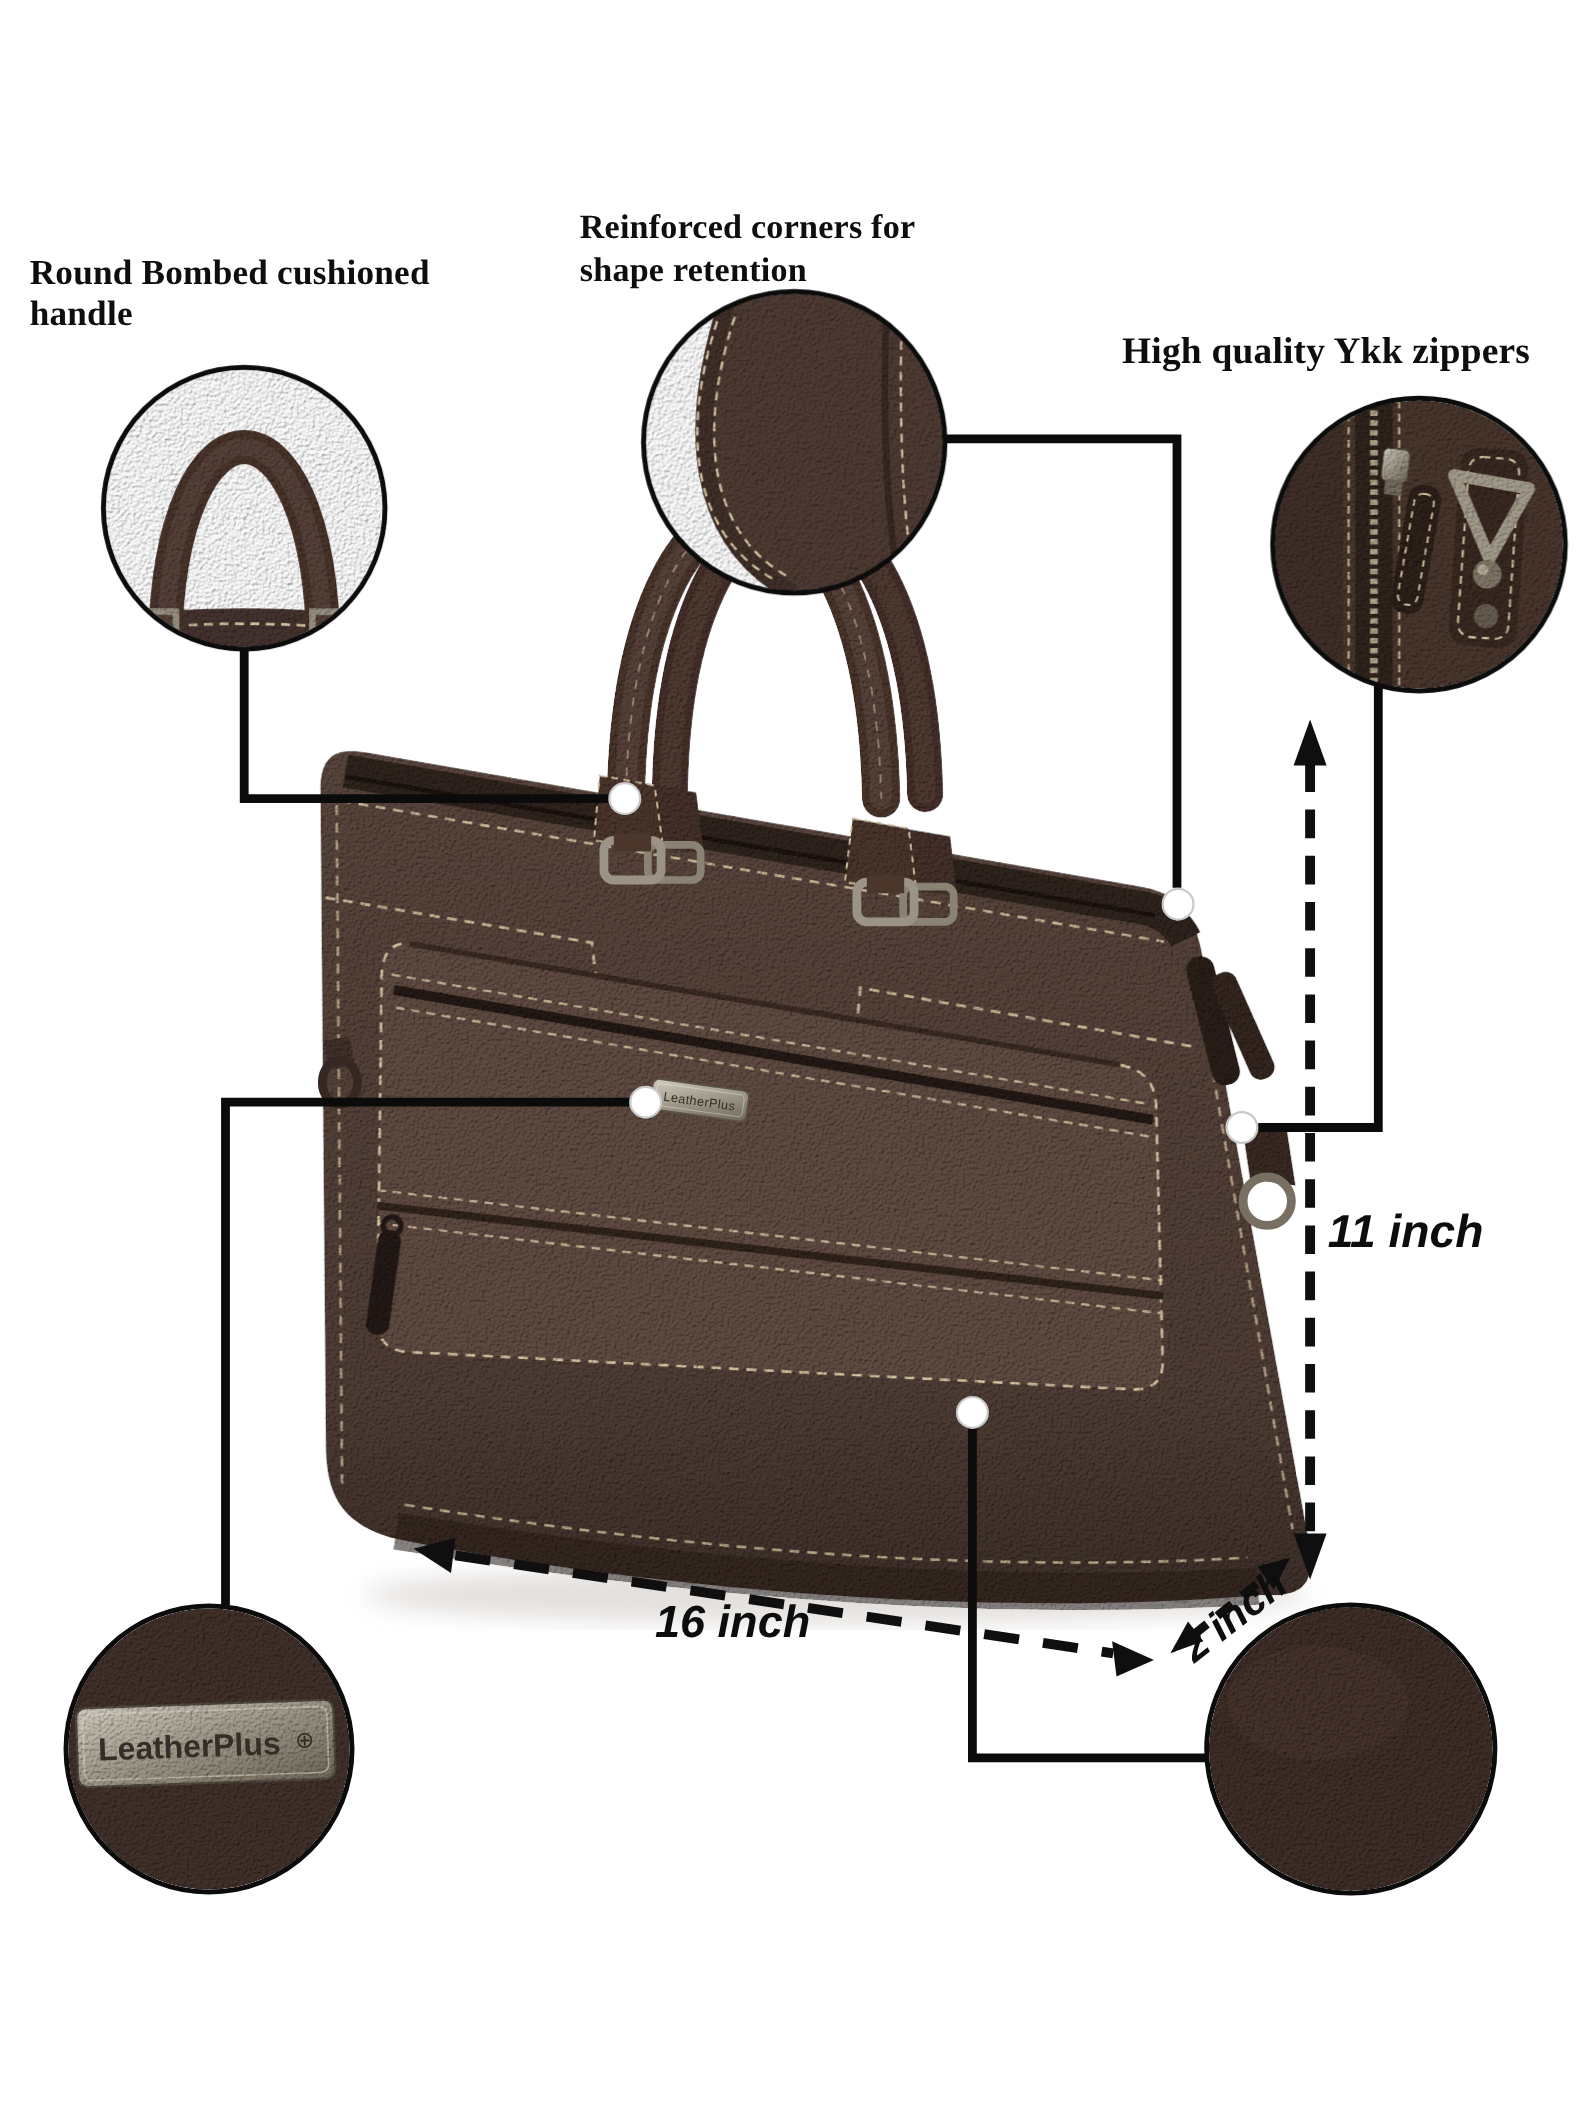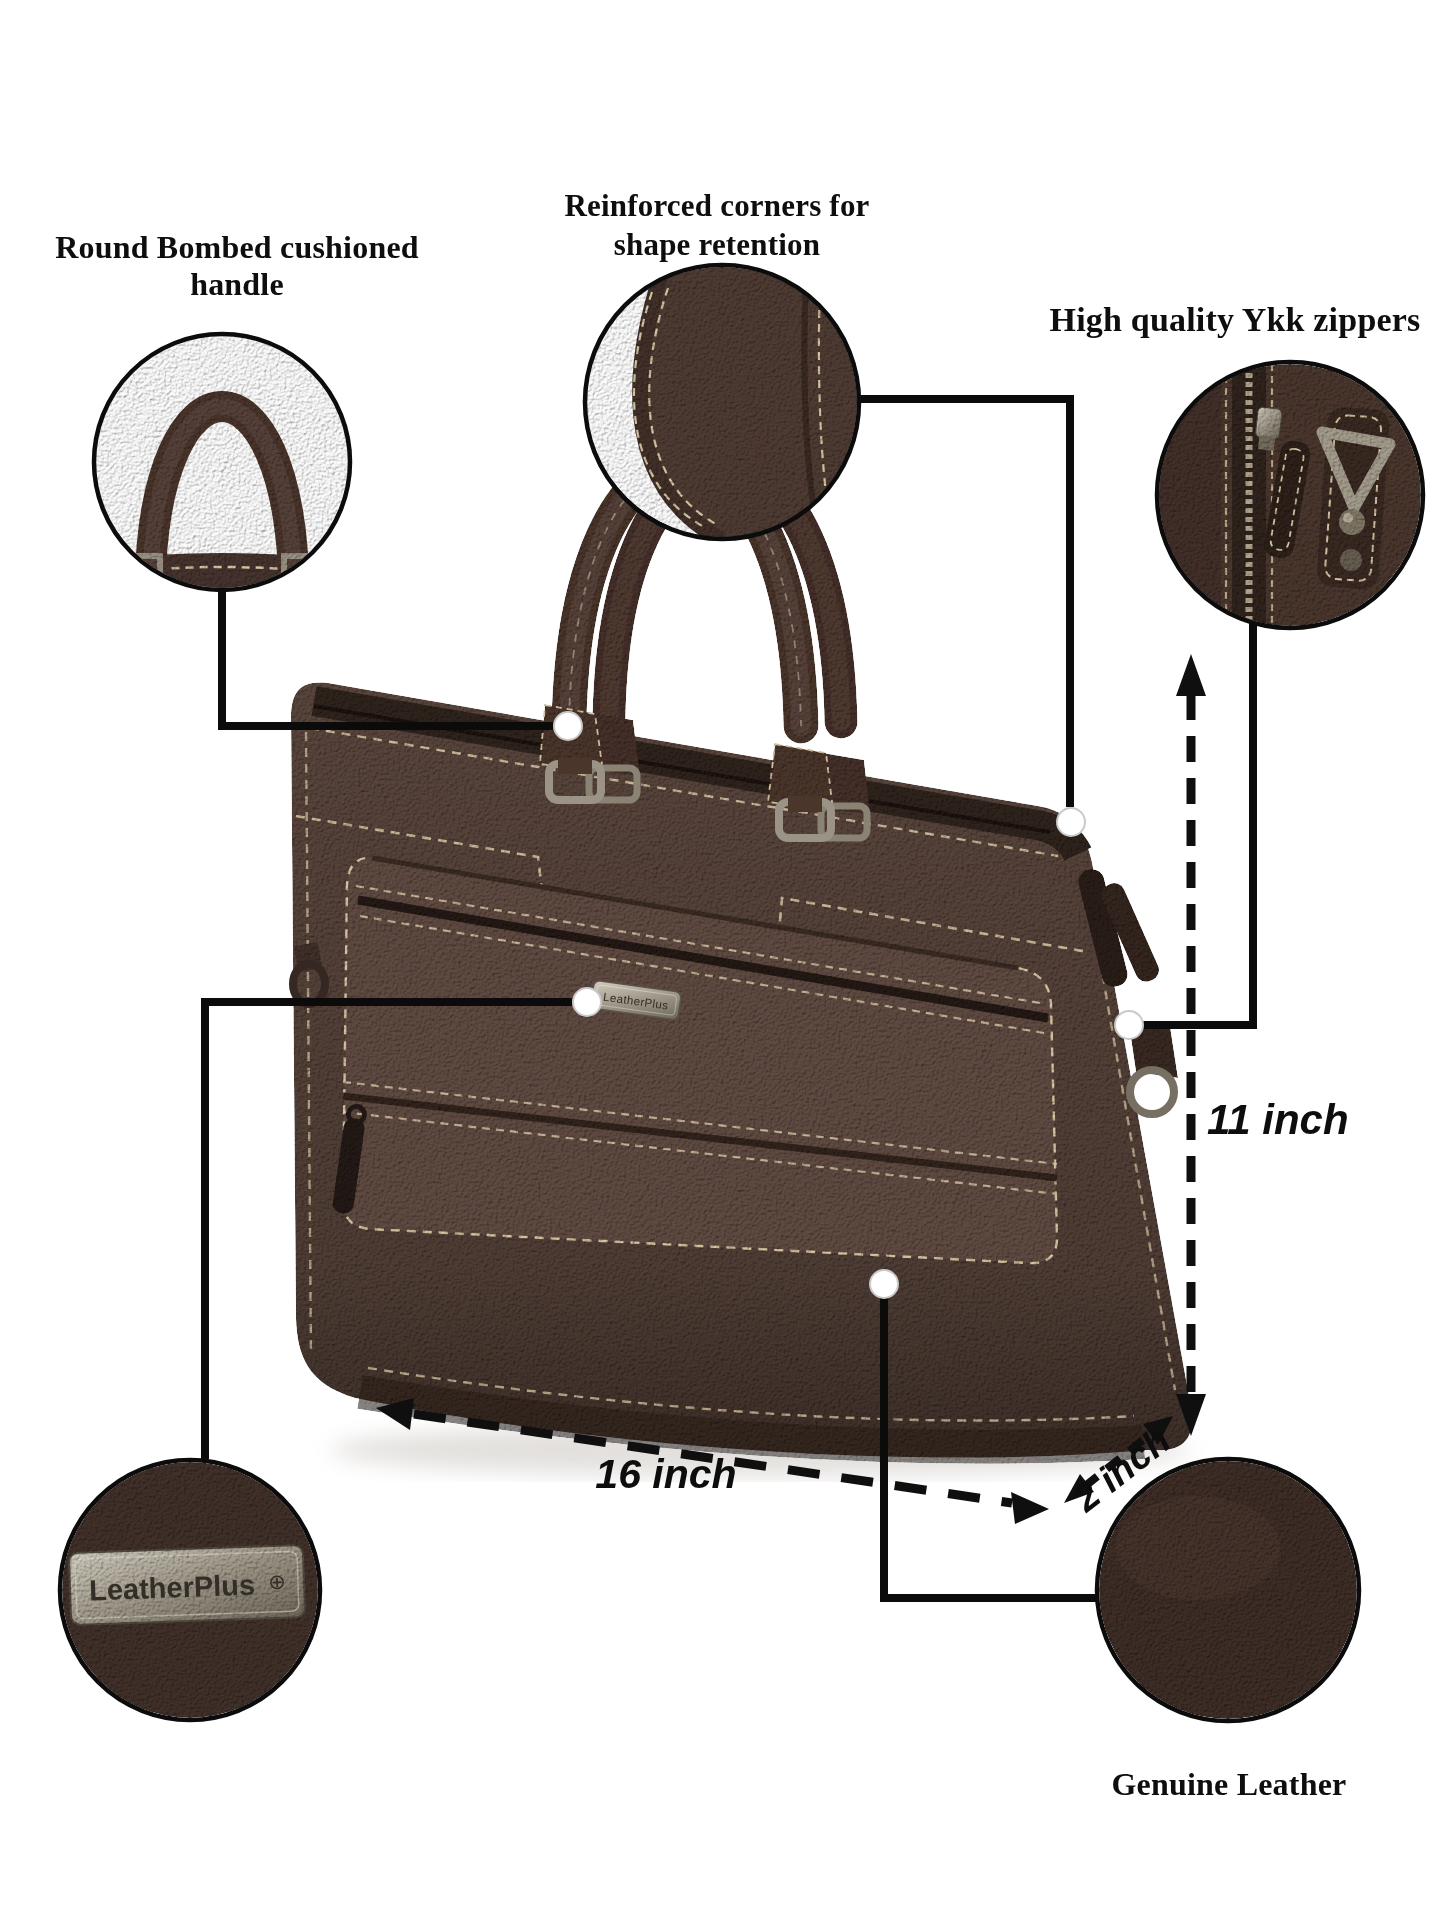--- a/index.html
+++ b/index.html
@@ -1,20 +1,20 @@
 <!DOCTYPE html>
 <html><head>
 <meta charset="utf-8">
 <style>
   html,body{margin:0;padding:0;background:#ffffff;}
   #stage{position:relative;width:1445px;height:1927px;background:#ffffff;overflow:hidden;
          font-family:"Liberation Sans",sans-serif;}
   #stage svg{position:absolute;left:0;top:0;}
   .t-serif{position:absolute;font-family:"Liberation Serif",serif;font-weight:700;color:#0e0e0e;
-           text-align:center;letter-spacing:.2px;}
+           letter-spacing:.2px;}
   #t-handle {left:27px;  top:229px;  width:420px; font-size:32px; line-height:37px;}
   #t-corners{left:527px; top:186px;  width:380px; font-size:31px; line-height:39px;}
   #t-zippers{left:1020px;top:301px;  width:430px; font-size:34px; line-height:38px;}
   #t-logo   {left:18px;  top:1766px; width:315px; font-size:32px;}
   #t-leather{left:1070px;top:1766px; width:318px; font-size:32px;}
   .t-dim{position:absolute;font-family:"Liberation Sans",sans-serif;font-style:italic;
          font-weight:700;color:#0d0d0d;}
   #d-11{left:1207px;top:1096px;font-size:42px;}
   #d-16{left:546px; top:1451px;width:240px;text-align:center;font-size:41px;}
   #d-2 {left:1040px;top:1448px;width:164px;text-align:center;font-size:38px;
@@ -248,18 +248,17 @@
     <circle cx="1071" cy="822" r="14"></circle>
     <circle cx="1129" cy="1025" r="14"></circle>
     <circle cx="587" cy="1002" r="14"></circle>
     <circle cx="884" cy="1284" r="14"></circle>
   </g>
 </svg>
 
   <div id="t-handle" class="t-serif">Round Bombed cushioned handle</div>
   <div id="t-corners" class="t-serif">Reinforced corners for shape retention</div>
   <div id="t-zippers" class="t-serif">High quality Ykk zippers</div>
-  <div id="t-leather" class="t-serif">Genuine Leather</div>
 
   <div id="d-11" class="t-dim">11 inch</div>
   <div id="d-16" class="t-dim">16 inch</div>
   <div id="d-2" class="t-dim">2 inch</div>
 </div>
 
 </body></html>

